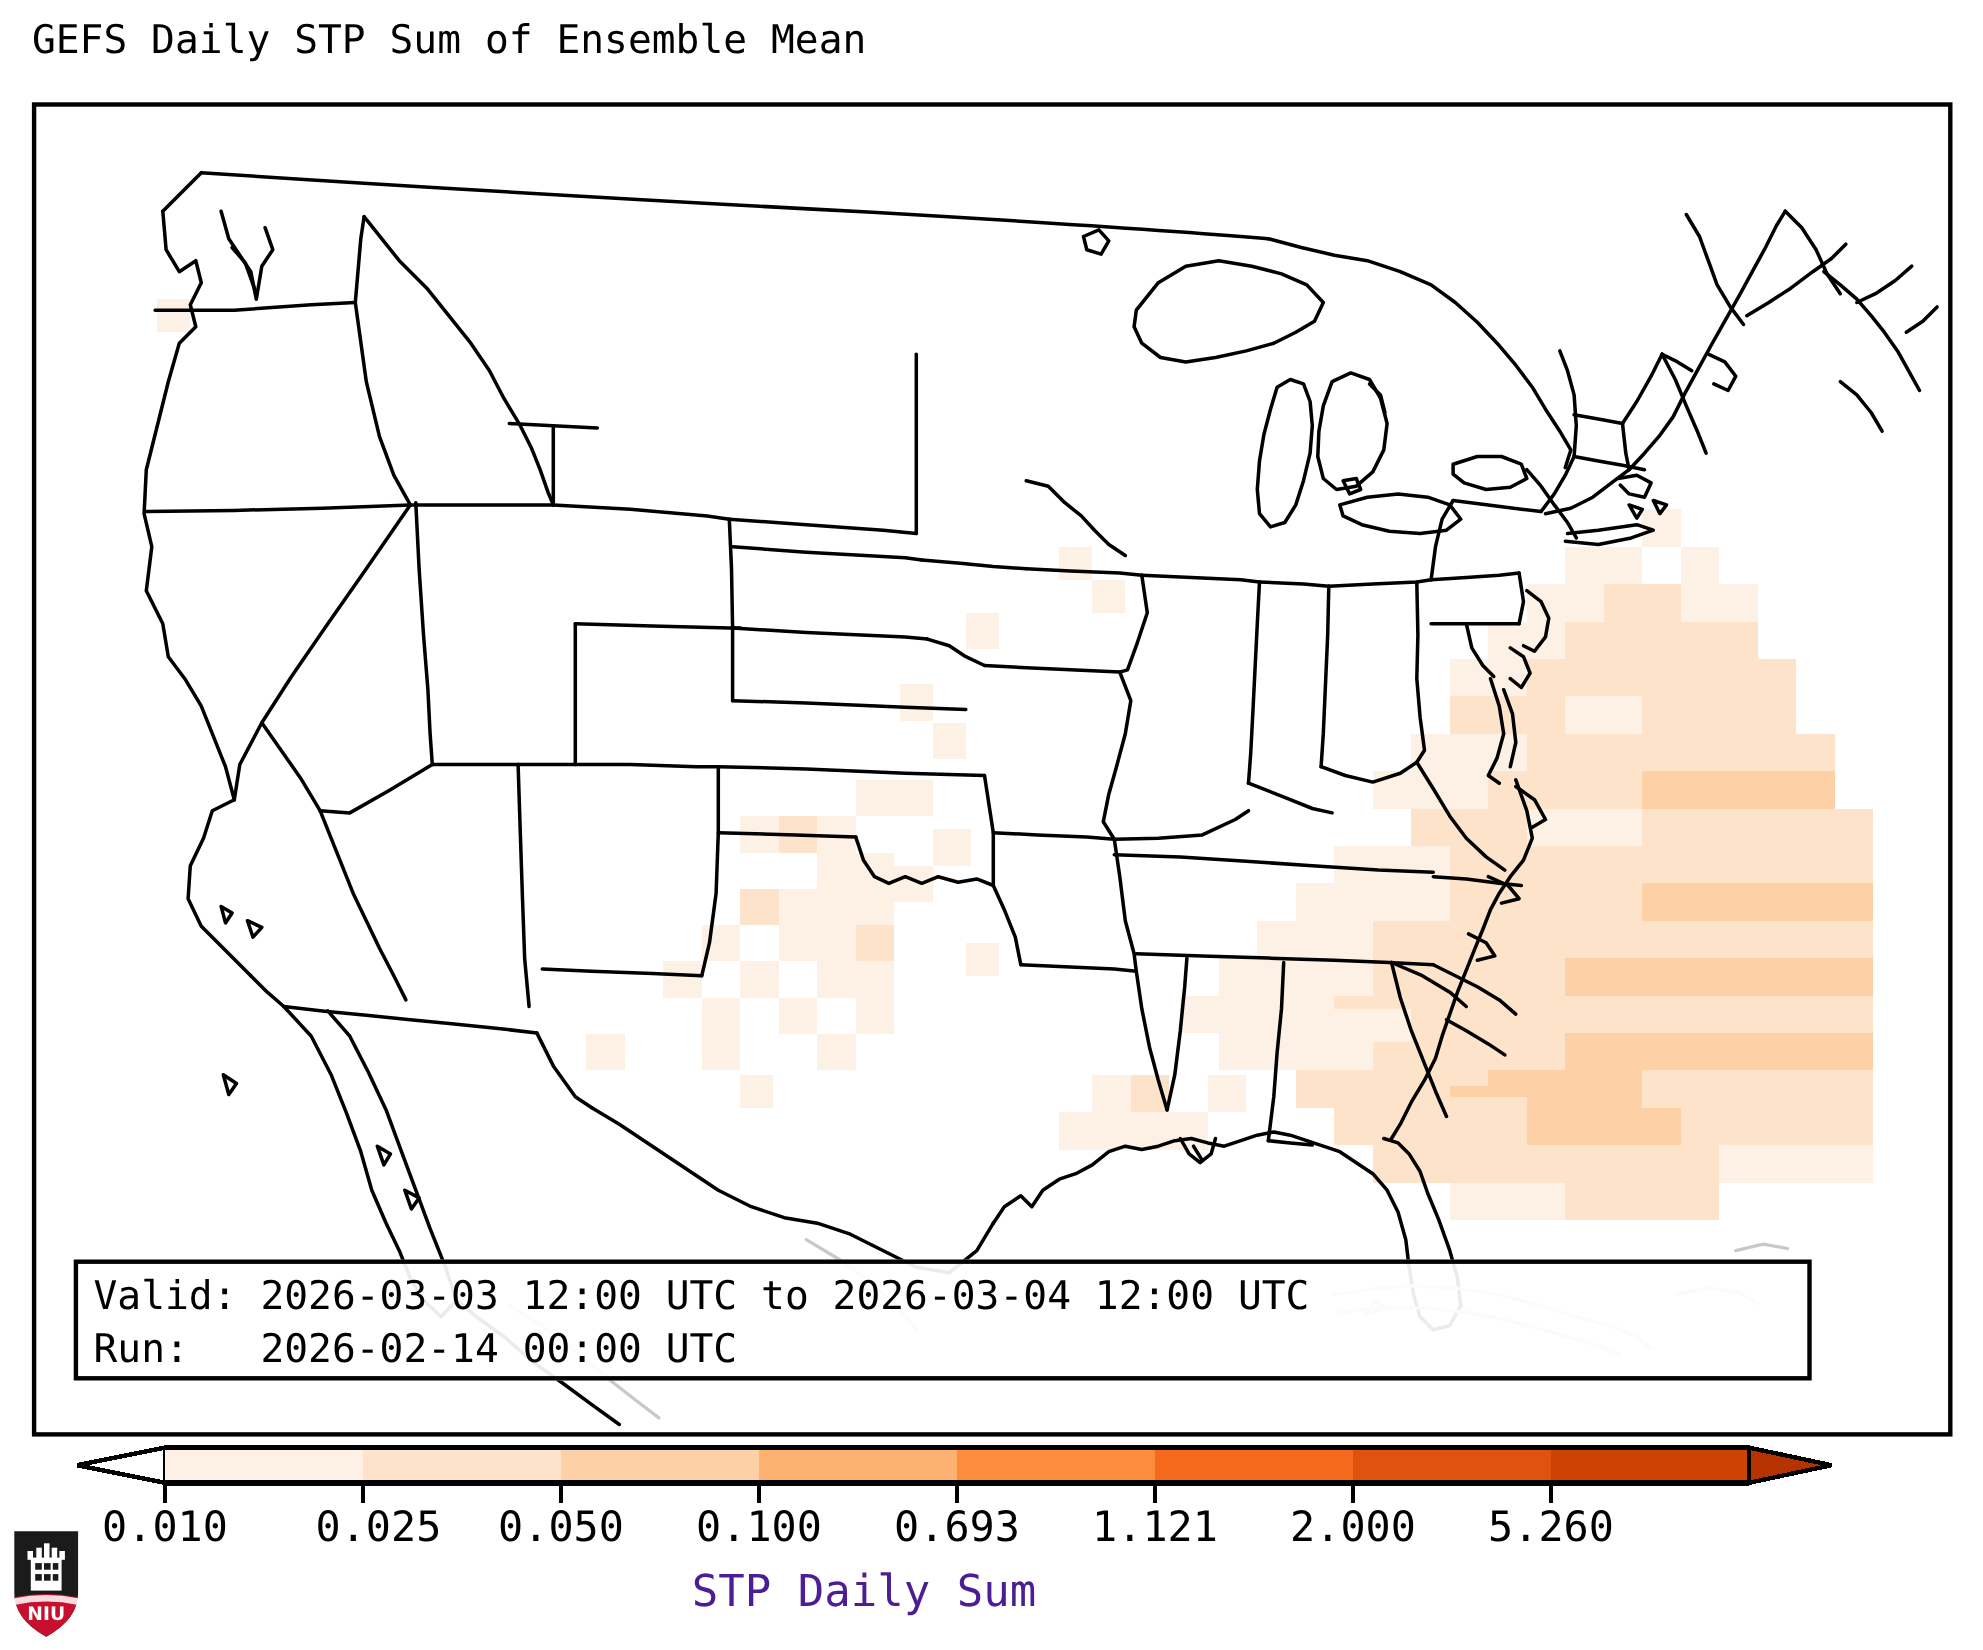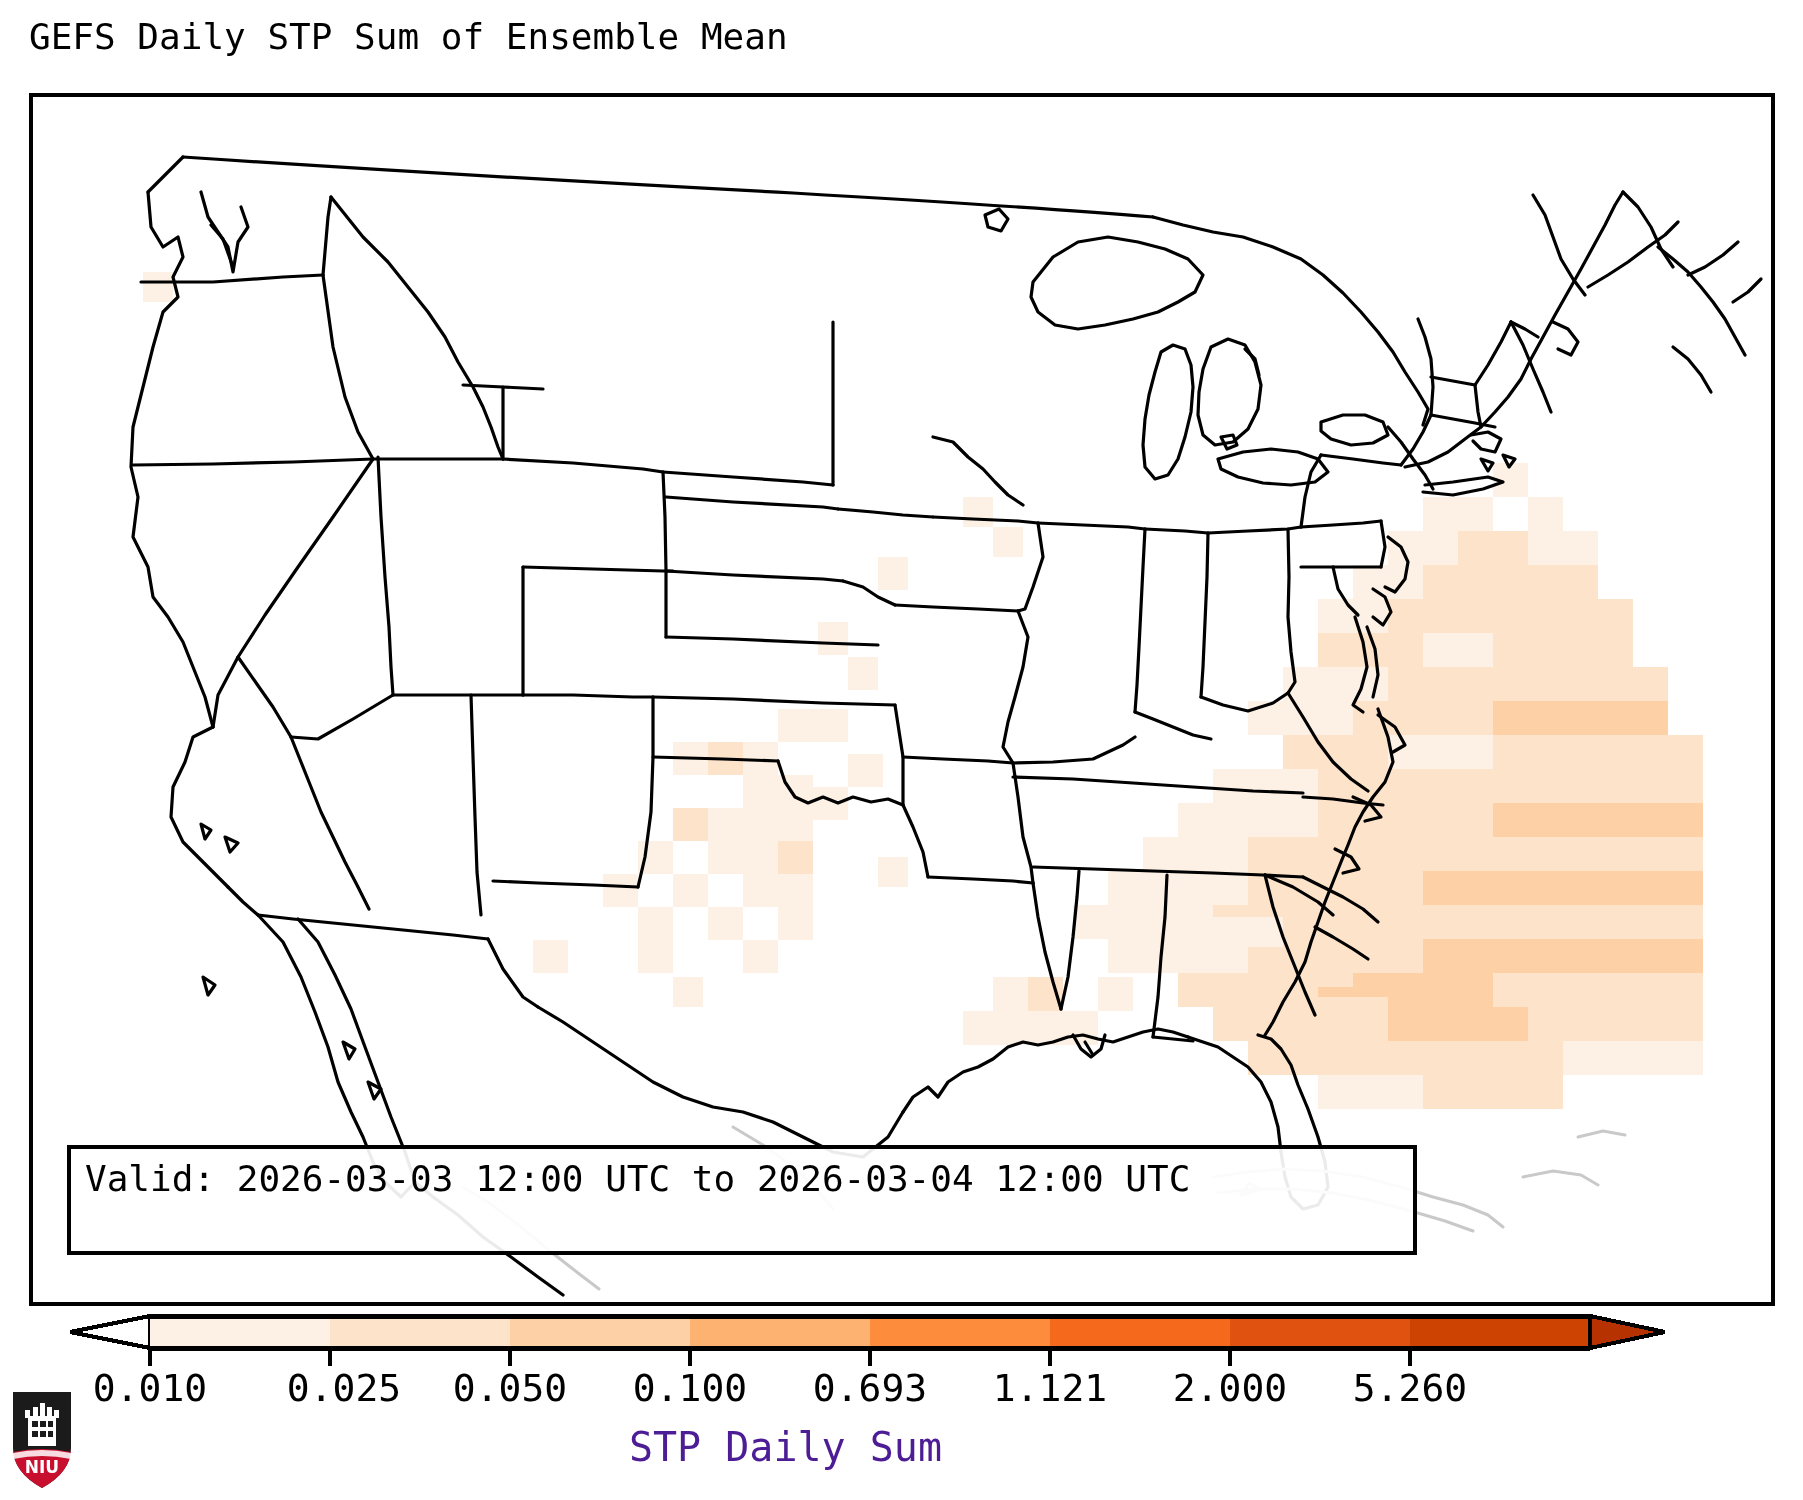--- a/index.html
+++ b/index.html
@@ -21,21 +21,21 @@
     border:4px solid #000; box-sizing:border-box;
     background:#ffffff; overflow:hidden;
   }
   #map-inner{position:absolute;left:0;top:0;width:100%;height:100%;}
   #data-layer{position:absolute;left:0;top:0;width:100%;height:100%;}
   #geo-layer{position:absolute;left:0;top:0;width:100%;height:100%;}
 
   
   #info-box{
     position:absolute; left:67px; top:1145px;
-    width:1350px; height:110px;
+    width:1580px; height:110px;
     border:4px solid #000; box-sizing:border-box;
     background:rgba(255,255,255,0.92);
     padding:6px 12px 4px 14px;
     z-index:30;
   }
   .info-line{
     font-size:36px; line-height:48px; color:#000; white-space:pre;
     font-family:"DejaVu Sans Mono","Liberation Mono",monospace;
   }
 
@@ -449,20 +449,21 @@
                    L545 1176 L566 1192"></path>
           <path d="M700 1030 L730 1048 L758 1068 L782 1090 L800 1112"></path>
         </g>
       </g>
     </svg>
   </div>
 </div>
 
 <div id="info-box">
   <div class="info-line">Valid: 2026-03-03 12:00 UTC to 2026-03-04 12:00 UTC</div>
+  <div class="info-line">Run:   2026-02-14 00:00 UTC</div>
 </div>
 
 <div id="cbar-wrap">
   <svg id="cbar-svg" width="1803" height="60" viewBox="0 0 1803 60">
     <g shape-rendering="crispEdges">
 
       <polygon points="70,22 150,6 150,38" fill="#ffffff" stroke="#000" stroke-width="4"></polygon>
 
       <rect x="150" y="6" width="180" height="32" fill="#fdf1e6"></rect>
       <rect x="330" y="6" width="180" height="32" fill="#fde3ca"></rect>

